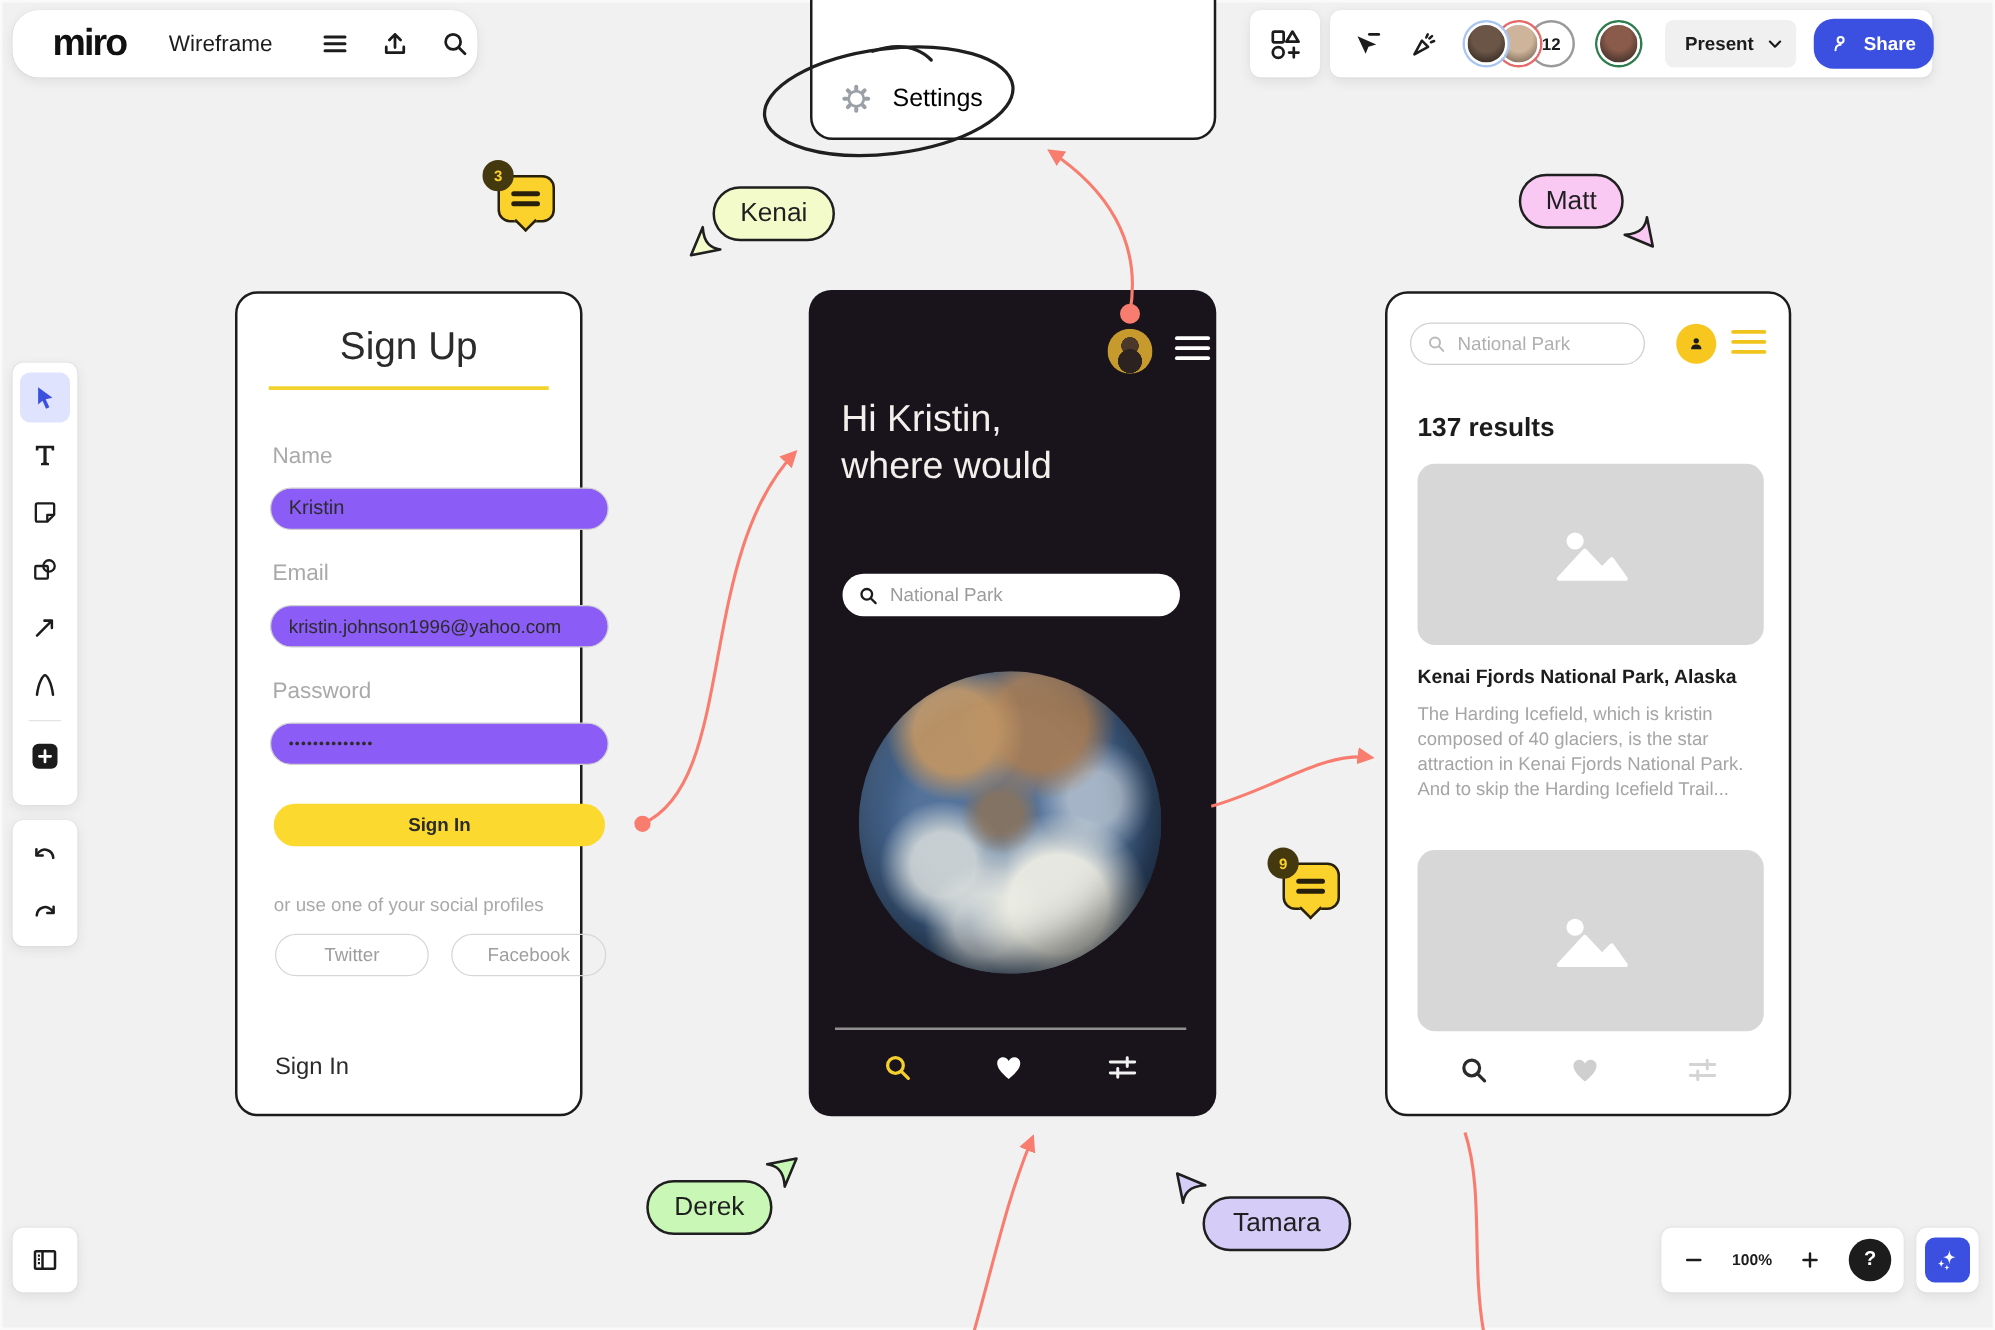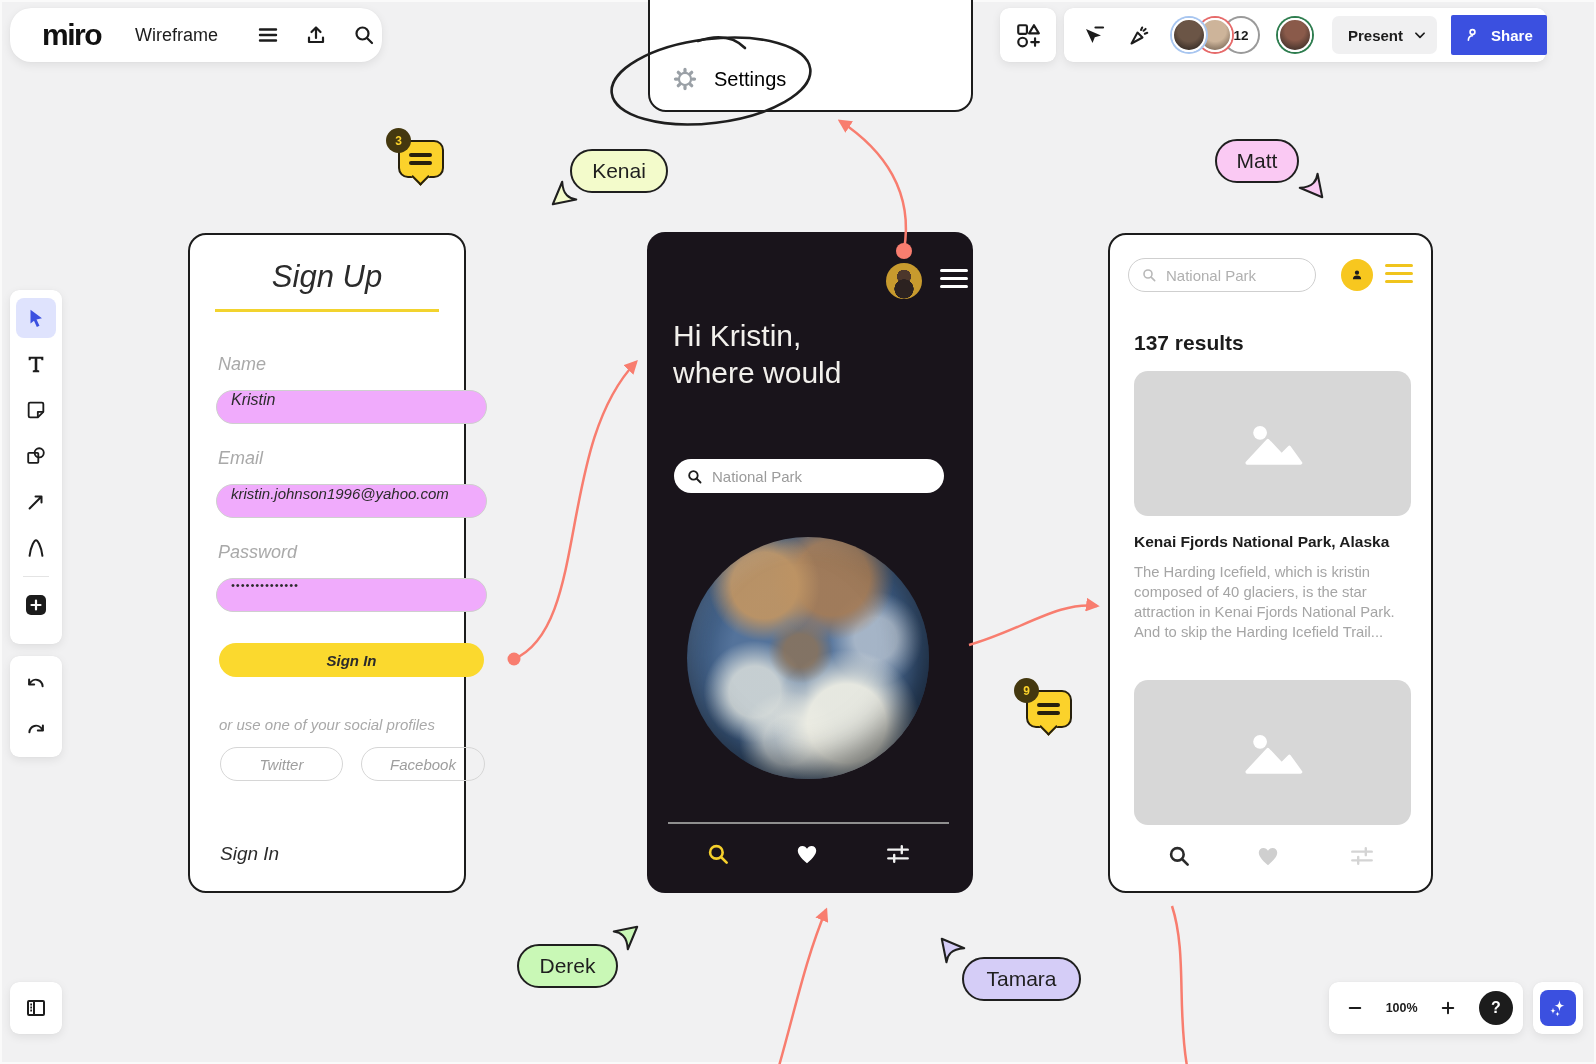--- a/index.html
+++ b/index.html
@@ -21,27 +21,27 @@
   svg { display:block; }
 
   
   .logo { font-size:30px; font-weight:800; letter-spacing:-1.5px; color:#111; padding:0 4px; }
   .board-title { font-size:18px; color:#1c1c1c; padding:0 6px; }
 
   
   .avatar { width:34px; height:34px; border-radius:50%; border:2px solid #fff; position:relative; flex:0 0 auto; }
   .present-pill { background:#f0f0f1; border-radius:7px; height:38px; display:flex; align-items:center; padding:0 10px 0 16px; gap:10px; cursor:pointer; }
   .present-label { font-size:15px; font-weight:700; color:#1c1c1c; }
-  .share-btn { background:#3b50e0; border-radius:2px; height:40px; display:flex; align-items:center; gap:8px; padding:0 14px; cursor:pointer; }
+  .share-btn { background:#3b50e0; border-radius:16px; height:40px; display:flex; align-items:center; gap:8px; padding:0 14px; cursor:pointer; }
   .share-label { font-size:15px; font-weight:700; color:#fff; }
 
   
   .frame { position:absolute; background:#fff; border:2px solid #1c1c1c; border-radius:18px; }
   .gray-label { color:#a9a9a9; font-size:18px; }
-  .inputpill { position:absolute; height:34px; border:1.5px solid #cfcfcf; border-radius:17px; background:#f0abfc; display:flex; align-items:flex-start; padding:0 14px; font-size:16px; color:#2b2b2b; }
+  .inputpill { position:absolute; height:34px; border:1.5px solid #cfcfcf; border-radius:17px; background:#8b5cf6; display:flex; align-items:center; padding:0 14px; font-size:16px; color:#2b2b2b; }
   .outline-btn { position:absolute; height:34px; border:1.5px solid #d6d6d6; border-radius:17px; display:flex; align-items:center; justify-content:center; font-size:15px; color:#9e9e9e; cursor:pointer; }
   .placeholder-card { position:absolute; width:277px; height:145px; background:#d7d7d7; border-radius:14px; display:flex; align-items:center; justify-content:center; }
 
   
   .earth {
     position:absolute; width:242px; height:242px; border-radius:50%;
     background:
       radial-gradient(circle at 32% 20%, rgba(190,148,100,.95) 0 13%, rgba(190,148,100,0) 22%),
       radial-gradient(circle at 60% 17%, rgba(168,124,84,.9) 0 15%, rgba(168,124,84,0) 25%),
       radial-gradient(circle at 47% 47%, rgba(146,115,82,.75) 0 9%, rgba(146,115,82,0) 18%),
@@ -81,21 +81,21 @@
     </span>
     <span style="font-size:20px; color:#000000;">Settings</span>
   </div>
 </div>
 
 <svg style="position:absolute; left:0; top:0; z-index:6; pointer-events:none;" width="1000" height="220">
   <ellipse cx="711" cy="81" rx="100" ry="42" fill="none" stroke="#1f1f1f" stroke-width="2.6" transform="rotate(-7 711 81)"></ellipse>
   <path d="M698 41 Q 728 31 745 48" fill="none" stroke="#1f1f1f" stroke-width="2.6" stroke-linecap="round"></path>
 </svg>
 
-<div class="frame" style="left:188px; top:233px; width:278px; height:660px;font-style:italic;">
+<div class="frame" style="left:188px; top:233px; width:278px; height:660px;">
   <div style="position:absolute; left:0; right:0; top:24px; text-align:center; font-size:31px; font-weight:500; color:#2b2b2b;">Sign Up</div>
   <div style="position:absolute; left:25px; right:25px; top:74px; height:3px; background:#f2d32e;"></div>
 
   <div class="gray-label" style="position:absolute; left:28px; top:119px;">Name</div>
   <div class="inputpill" style="left:26px; top:155px; width:271px;">
     <span>Kristin</span>
   </div>
 
   <div class="gray-label" style="position:absolute; left:28px; top:213px;">Email</div>
   <div class="inputpill" style="left:26px; top:249px; width:271px; font-size:15px;">

